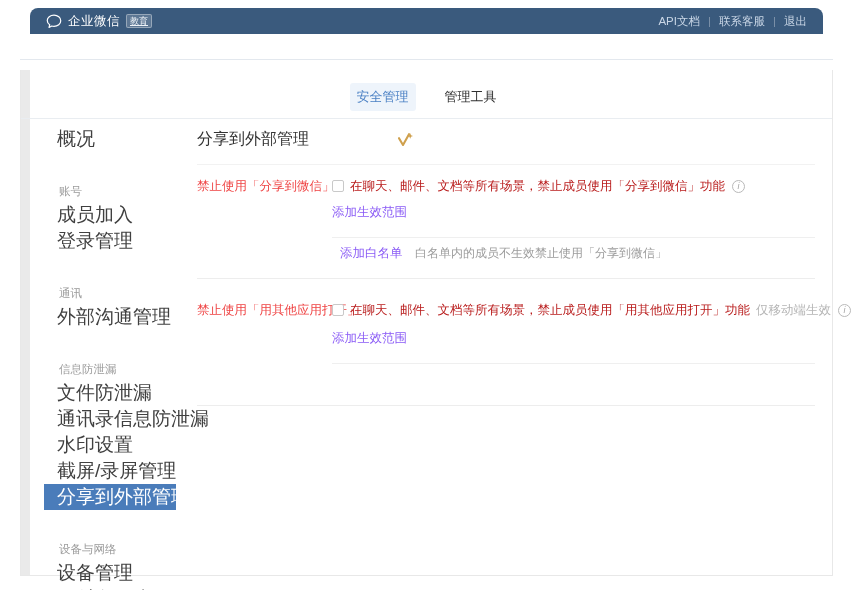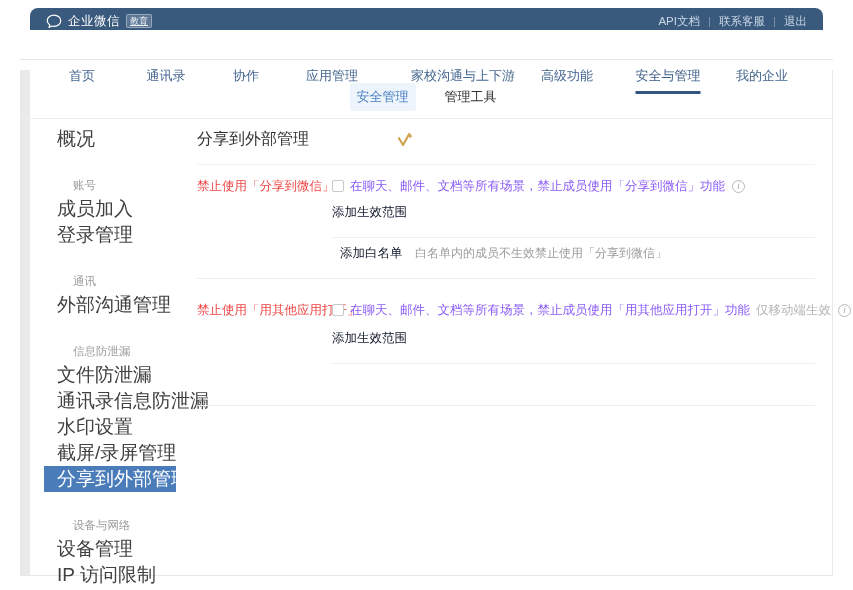--- a/index.html
+++ b/index.html
@@ -35,46 +35,46 @@
   .subtab-line { position:absolute; left:21px;  top:118px; width:811px; height:1px; background:#e9edf1; }
 
   
   .subtabs { position:absolute; left:20px; top:83px; width:813px; height:27px;
              display:flex; justify-content:center; align-items:center; gap:22px; }
   .subtab { font-size:13px; color:#2f2f2f; padding:5px 7px; cursor:pointer; border-radius:3px; }
   .subtab.active { color:#4b80c4; background:#eef4fb; }
 
   
   .sidebar { position:absolute; left:30px; top:126px; width:153px; }
-  .side-group-label { margin-top:22px; height:22px; line-height:22px; padding-left:43px;
+  .side-group-label { margin-top:28px; height:22px; line-height:22px; padding-left:29px;
                       font-size:11.5px; color:#9b9b9b; }
   .side-item { height:26px; line-height:26px; padding-left:27px; font-size:19px; color:#404040;
                cursor:pointer; white-space:nowrap; }
   .side-item.selected { background:#4a7cba; color:#fff; margin-left:14px; margin-right:7px;
                         padding-left:13px; }
 
   
   .main { position:absolute; left:197px; top:118px; width:618px; height:457px; }
   .title-row { position:absolute; left:0; top:11px; display:flex; align-items:center; }
   .page-title { font-size:16px; font-weight:500; color:#333; }
   .premium-icon { margin-left:88px; display:flex; }
   .title-line { position:absolute; left:0; top:46px; width:100%; height:1px; background:#f2f2f2; }
 
   .row { position:absolute; height:16px; line-height:16px; font-size:12.5px; }
   .sec-label { position:absolute; left:0; width:132px; color:#ef4444; font-size:12.5px;
                line-height:16px; white-space:nowrap; }
   .ctrl { left:135px; display:flex; align-items:center; white-space:nowrap; }
   .checkbox { width:12px; height:12px; border:1px solid #c9c9c9; border-radius:2px; background:#fff;
               margin-right:6px; cursor:pointer; flex:none; }
-  .cb-text { color:#8b5cf6; }
+  .cb-text { color:#b91c1c; }
   .cb-note { color:#b5b5b5; margin-left:6px; }
   .info-icon { width:13px; height:13px; border:1px solid #b9b9b9; border-radius:50%;
                color:#a6a6a6; font-size:9px; line-height:11px; text-align:center;
                margin-left:7px; cursor:pointer; flex:none; font-style:italic; }
-  .link { color:#0f172a; cursor:pointer; font-size:12.5px; }
+  .link { color:#8b5cf6; cursor:pointer; font-size:12.5px; }
   .wl-desc { color:#9c9c9c; margin-left:9px; font-size:12px; }
   .subdivider { position:absolute; left:135px; right:0; height:1px; background:#efefef; }
   .fulldivider { position:absolute; left:0; right:0; height:1px; background:#ededed; }
 </style>
 </head>
 <body>
 
 <div id="screen">
 
   <div class="topbar">
@@ -89,30 +89,20 @@
     </div>
     <div class="topbar-right">
       <span class="tlink">API文档</span>
       <span class="sep">|</span>
       <span class="tlink">联系客服</span>
       <span class="sep">|</span>
       <span class="tlink">退出</span>
     </div>
   </div>
 
-  <div class="navrow">
-    <span class="nav-item" style="left:82px">首页</span>
-    <span class="nav-item" style="left:166px">通讯录</span>
-    <span class="nav-item" style="left:246px">协作</span>
-    <span class="nav-item" style="left:332px">应用管理</span>
-    <span class="nav-item" style="left:463px">家校沟通与上下游</span>
-    <span class="nav-item" style="left:567px">高级功能</span>
-    <span class="nav-item active" style="left:668px">安全与管理</span>
-    <span class="nav-item" style="left:762px">我的企业</span>
-  </div>
   <div class="navline"></div>
 
   <div class="card-left"></div>
   <div class="card-right"></div>
   <div class="card-bottom"></div>
   <div class="gutter"></div>
 
   <div class="subtabs">
     <span class="subtab active">安全管理</span>
     <span class="subtab">管理工具</span>

